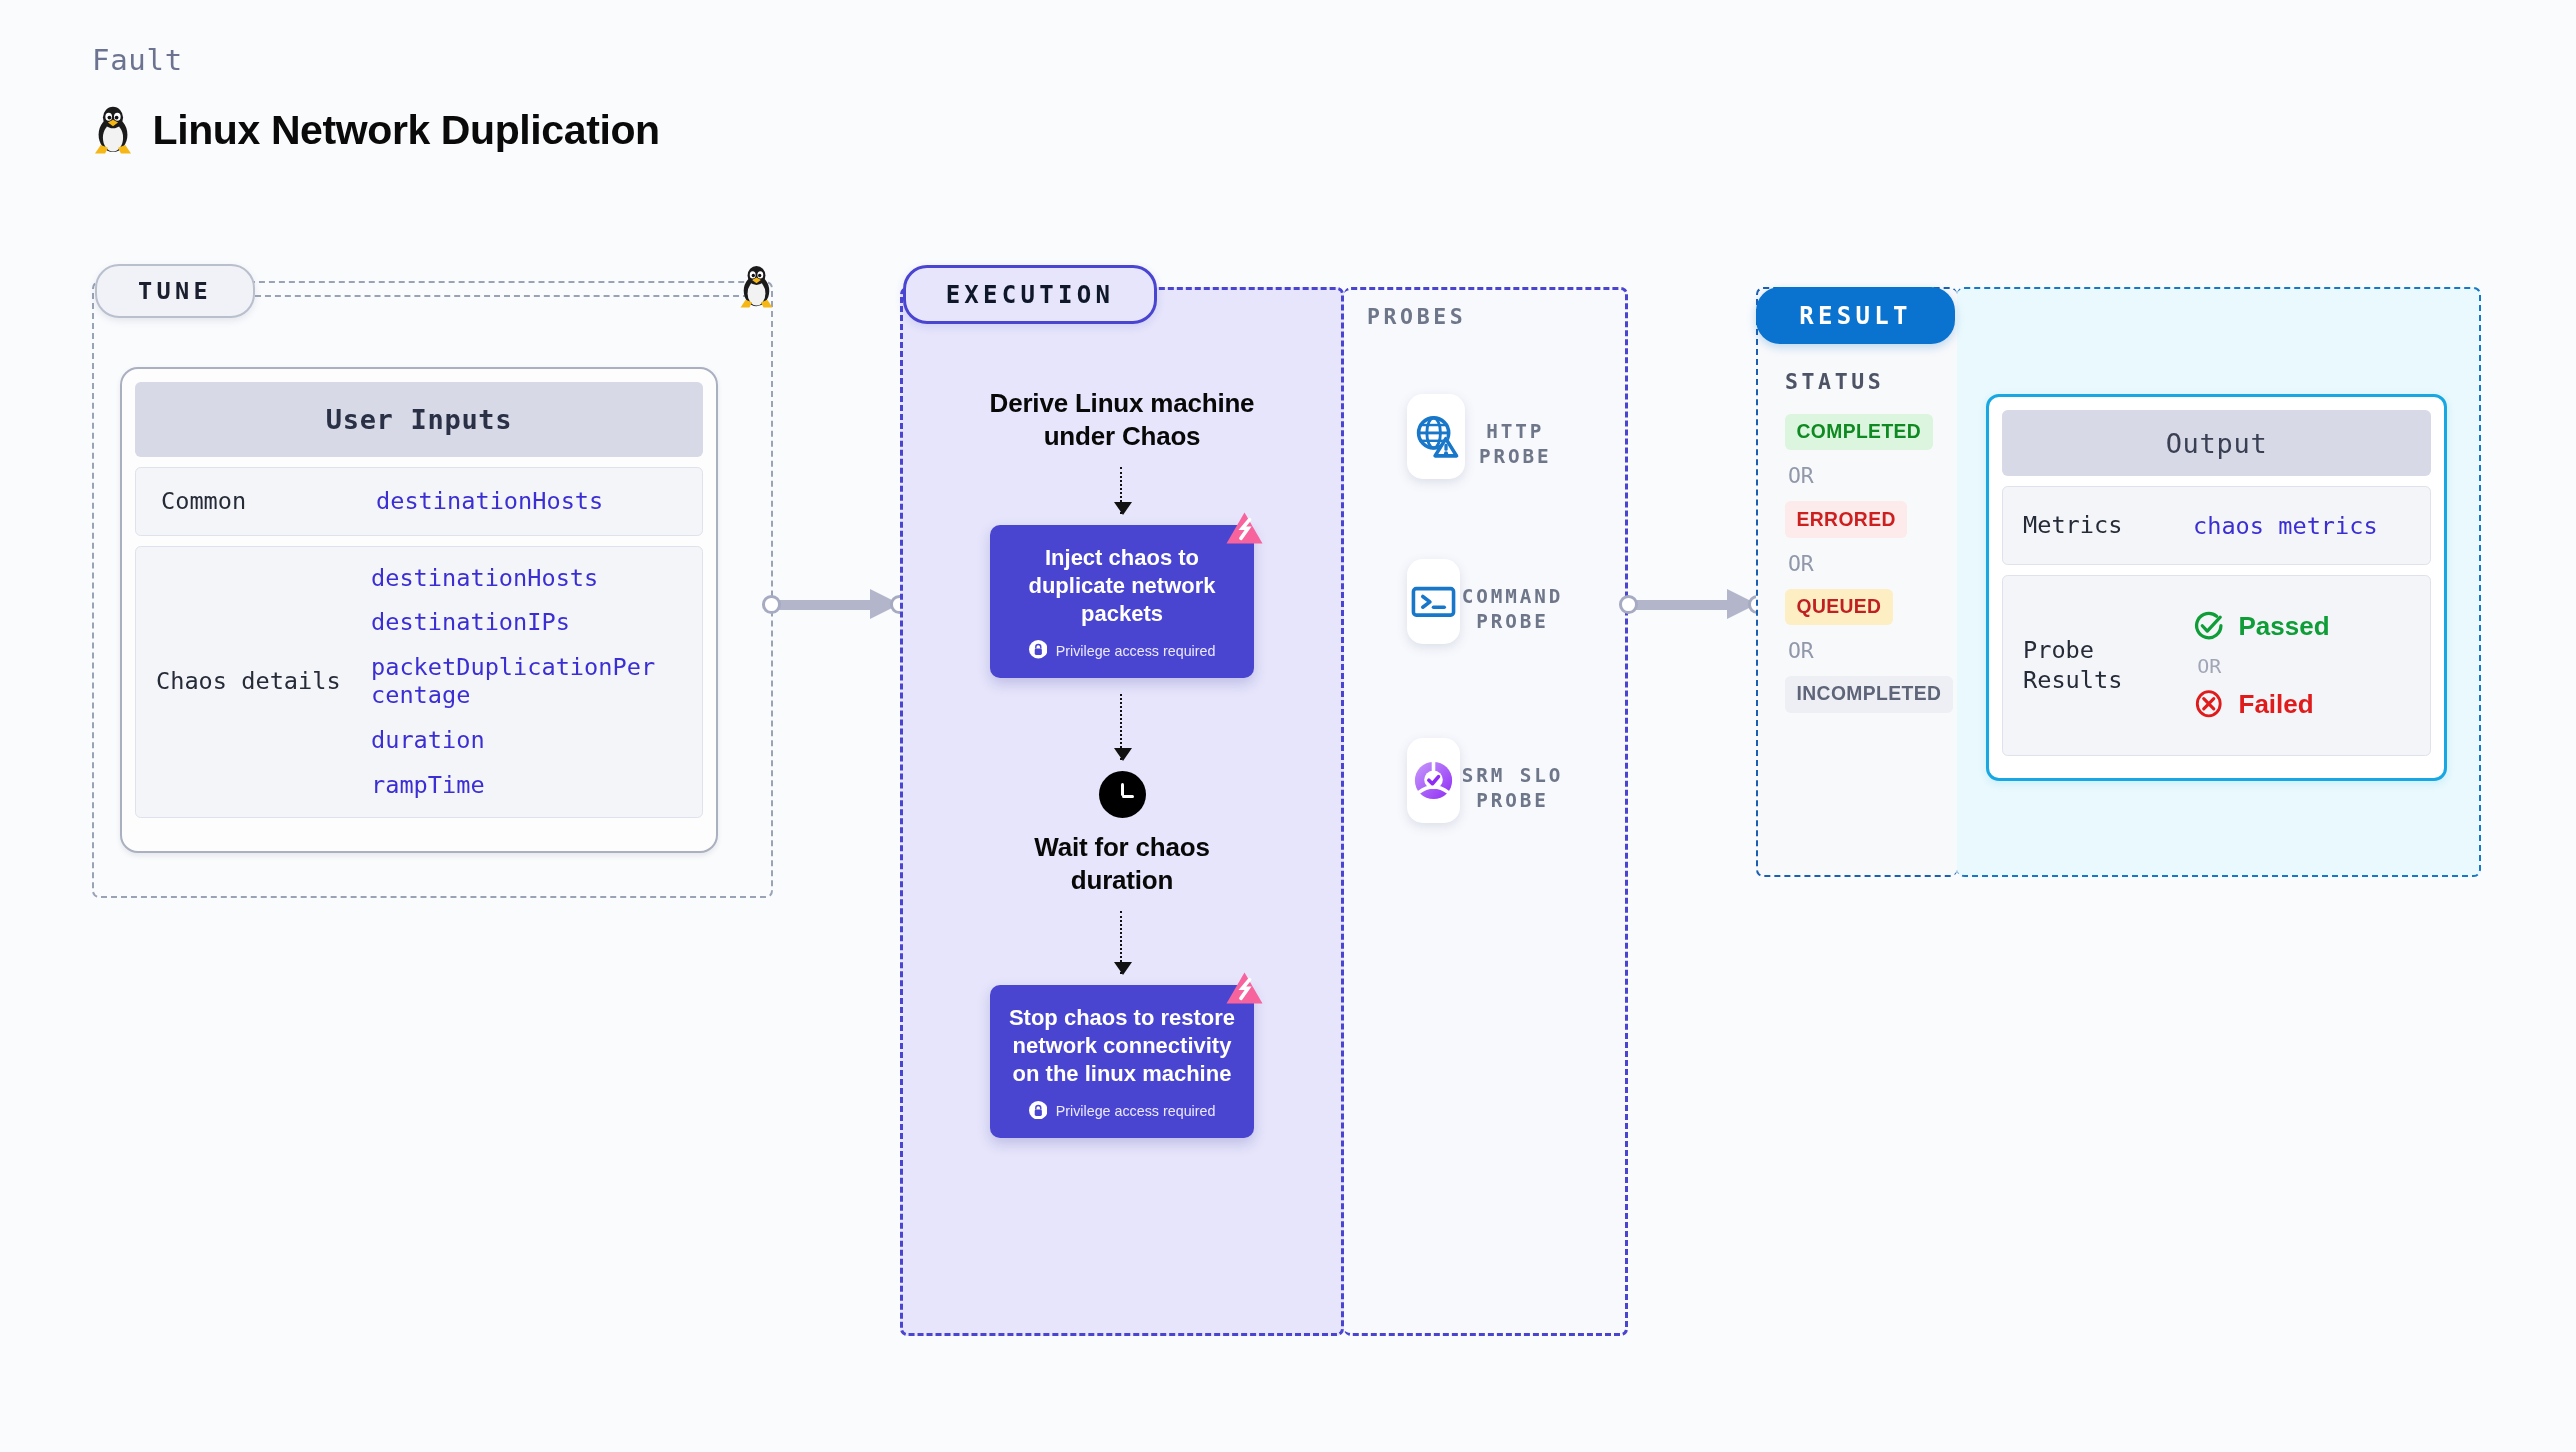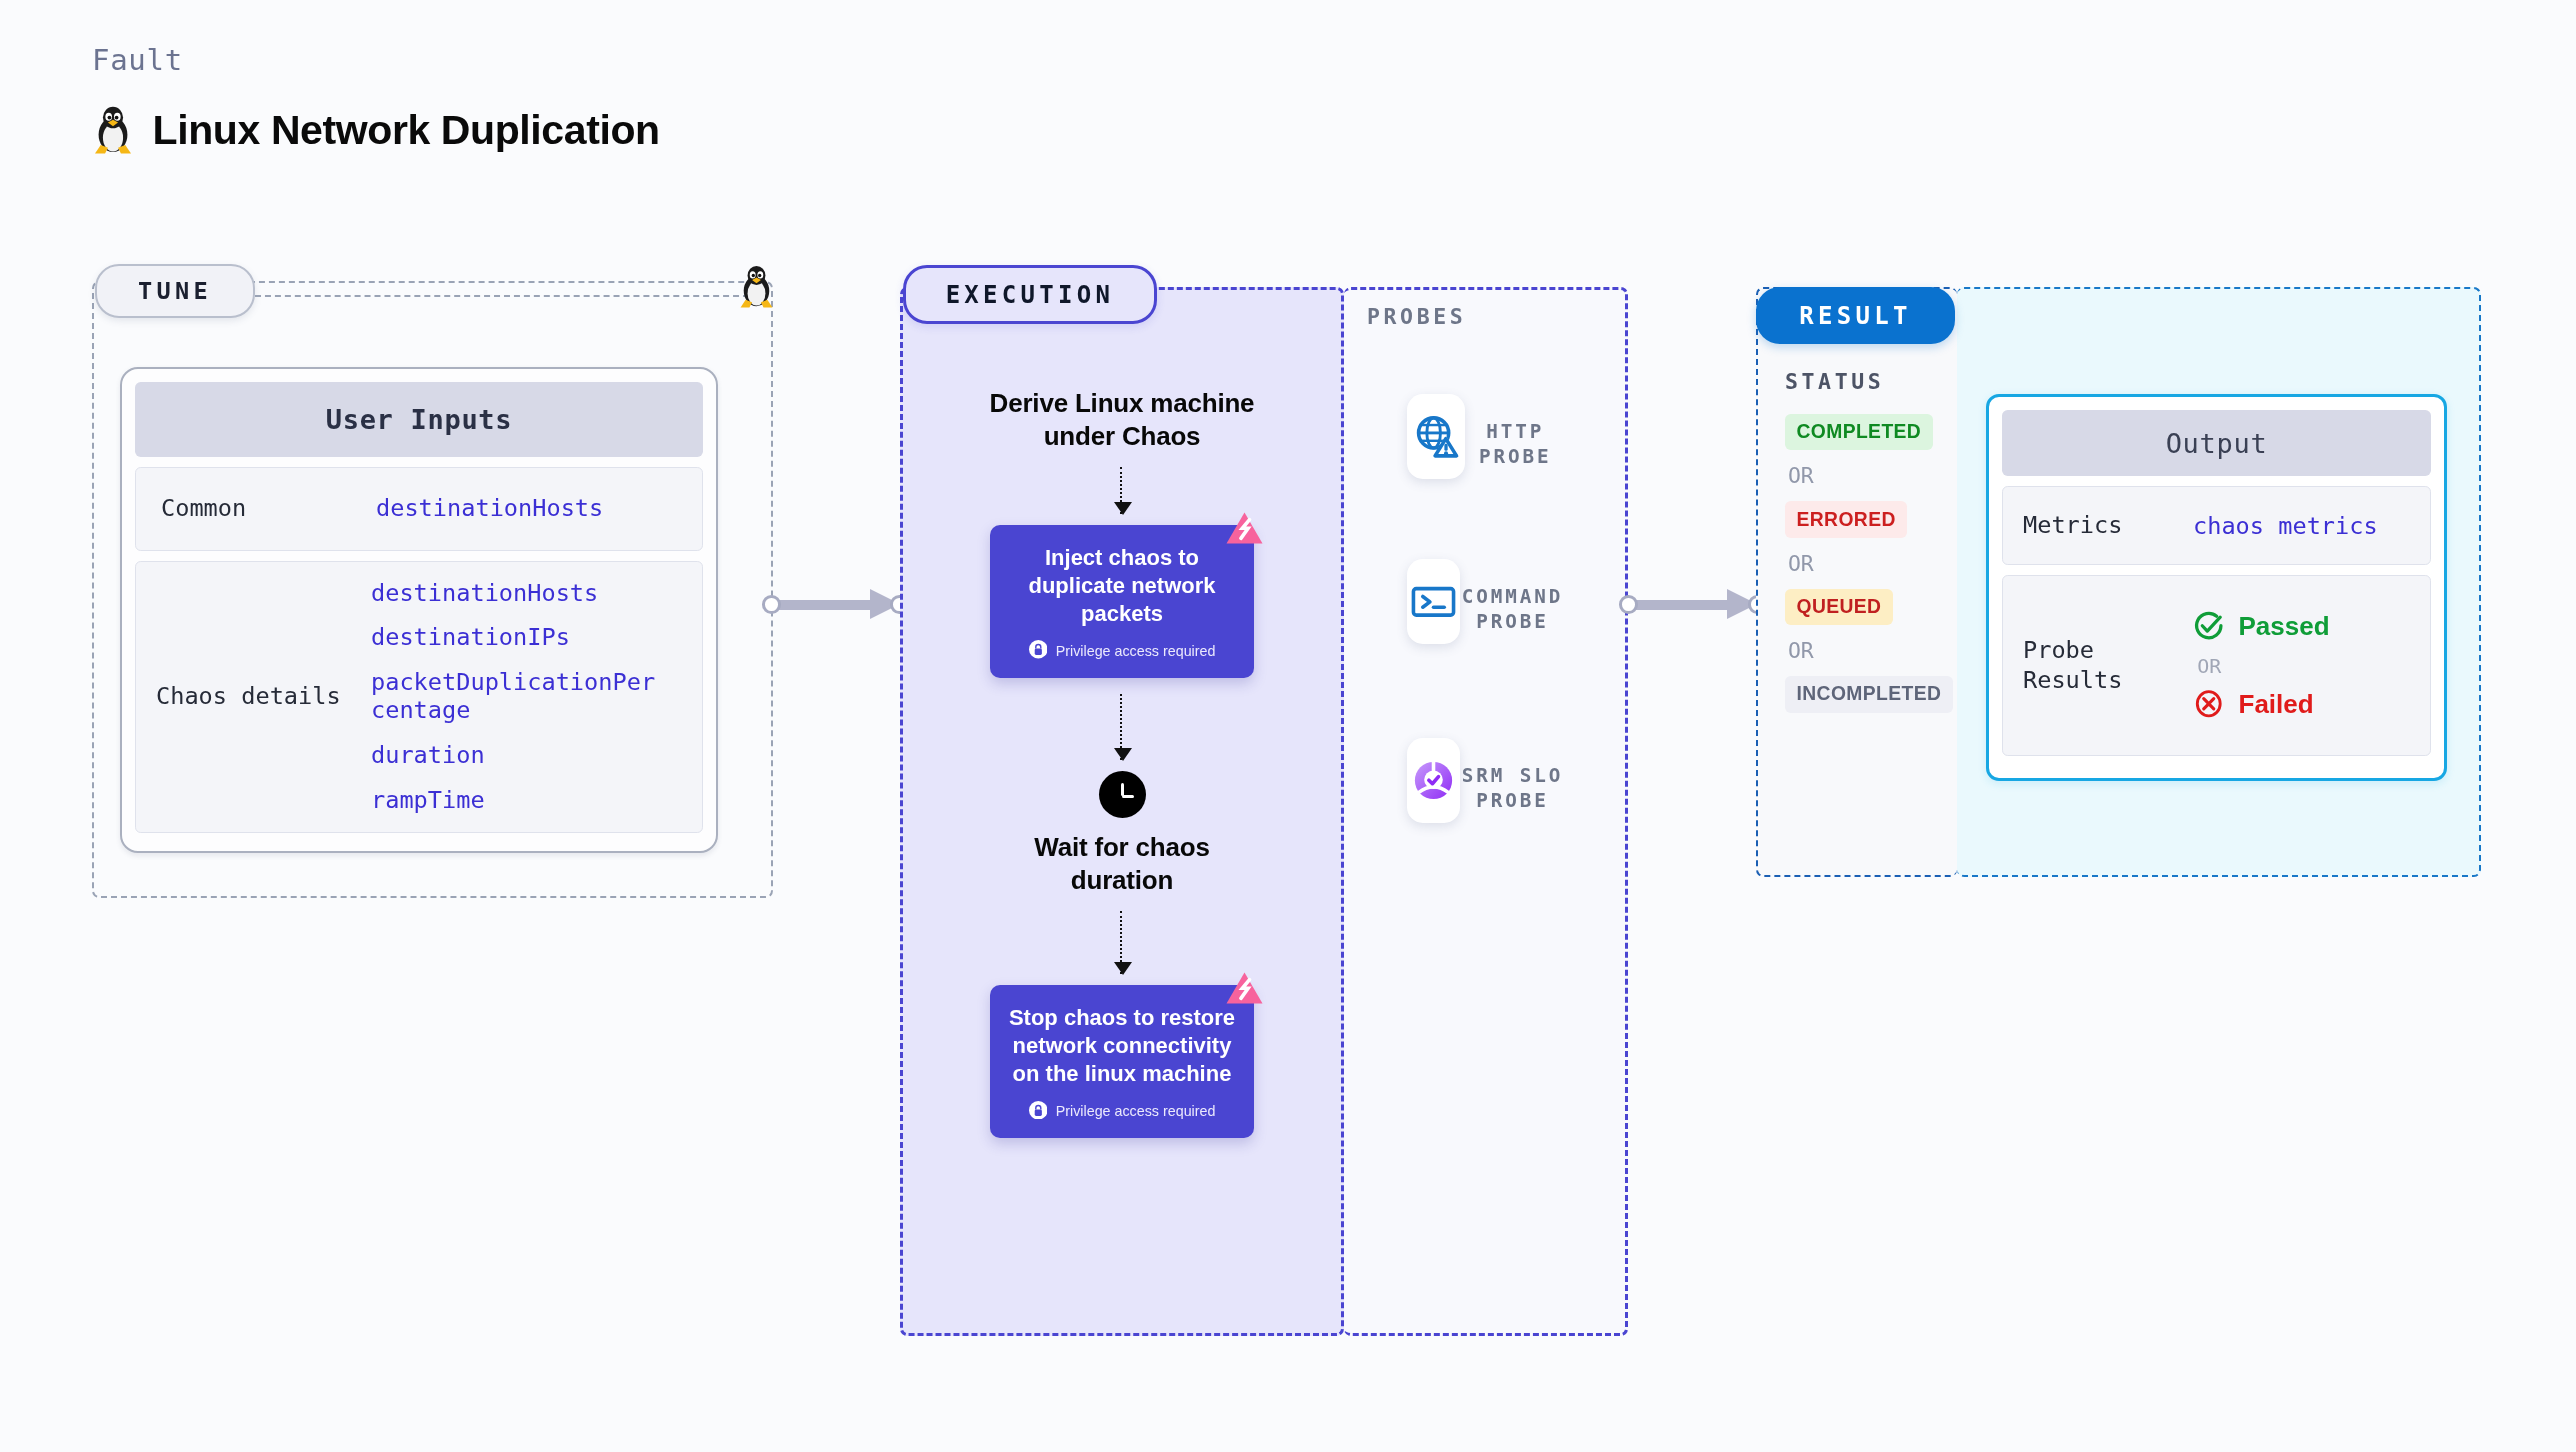--- a/index.html
+++ b/index.html
@@ -90,21 +90,21 @@
     height:75px;background:#d7d9e7;border-radius:5.7px;
     display:flex;align-items:center;justify-content:center;
     font-family:"DejaVu Sans Mono","Liberation Mono",monospace;
     font-size:27px;font-weight:700;color:#2a3045;letter-spacing:0.7px;
   }
   .kv-row{
     margin-top:10px;box-sizing:border-box;
     background:#f4f5f9;border:1.4px solid #dfe2ec;border-radius:5.7px;
     display:flex;align-items:center;padding:13px 20px;
   }
-  #row-common{height:84px;padding-left:25px;}
+  #row-common{height:69px;padding-left:25px;}
   #row-chaos{height:272px;align-items:center;}
   .kv-key{
     width:215px;flex:none;
     font-family:"DejaVu Sans Mono","Liberation Mono",monospace;
     font-size:23.6px;color:#262b38;line-height:1.25;
   }
   .kv-vals{
     display:flex;flex-direction:column;gap:17px;
     font-family:"DejaVu Sans Mono","Liberation Mono",monospace;
     font-size:23.6px;color:#3b2fd4;line-height:1.18;

